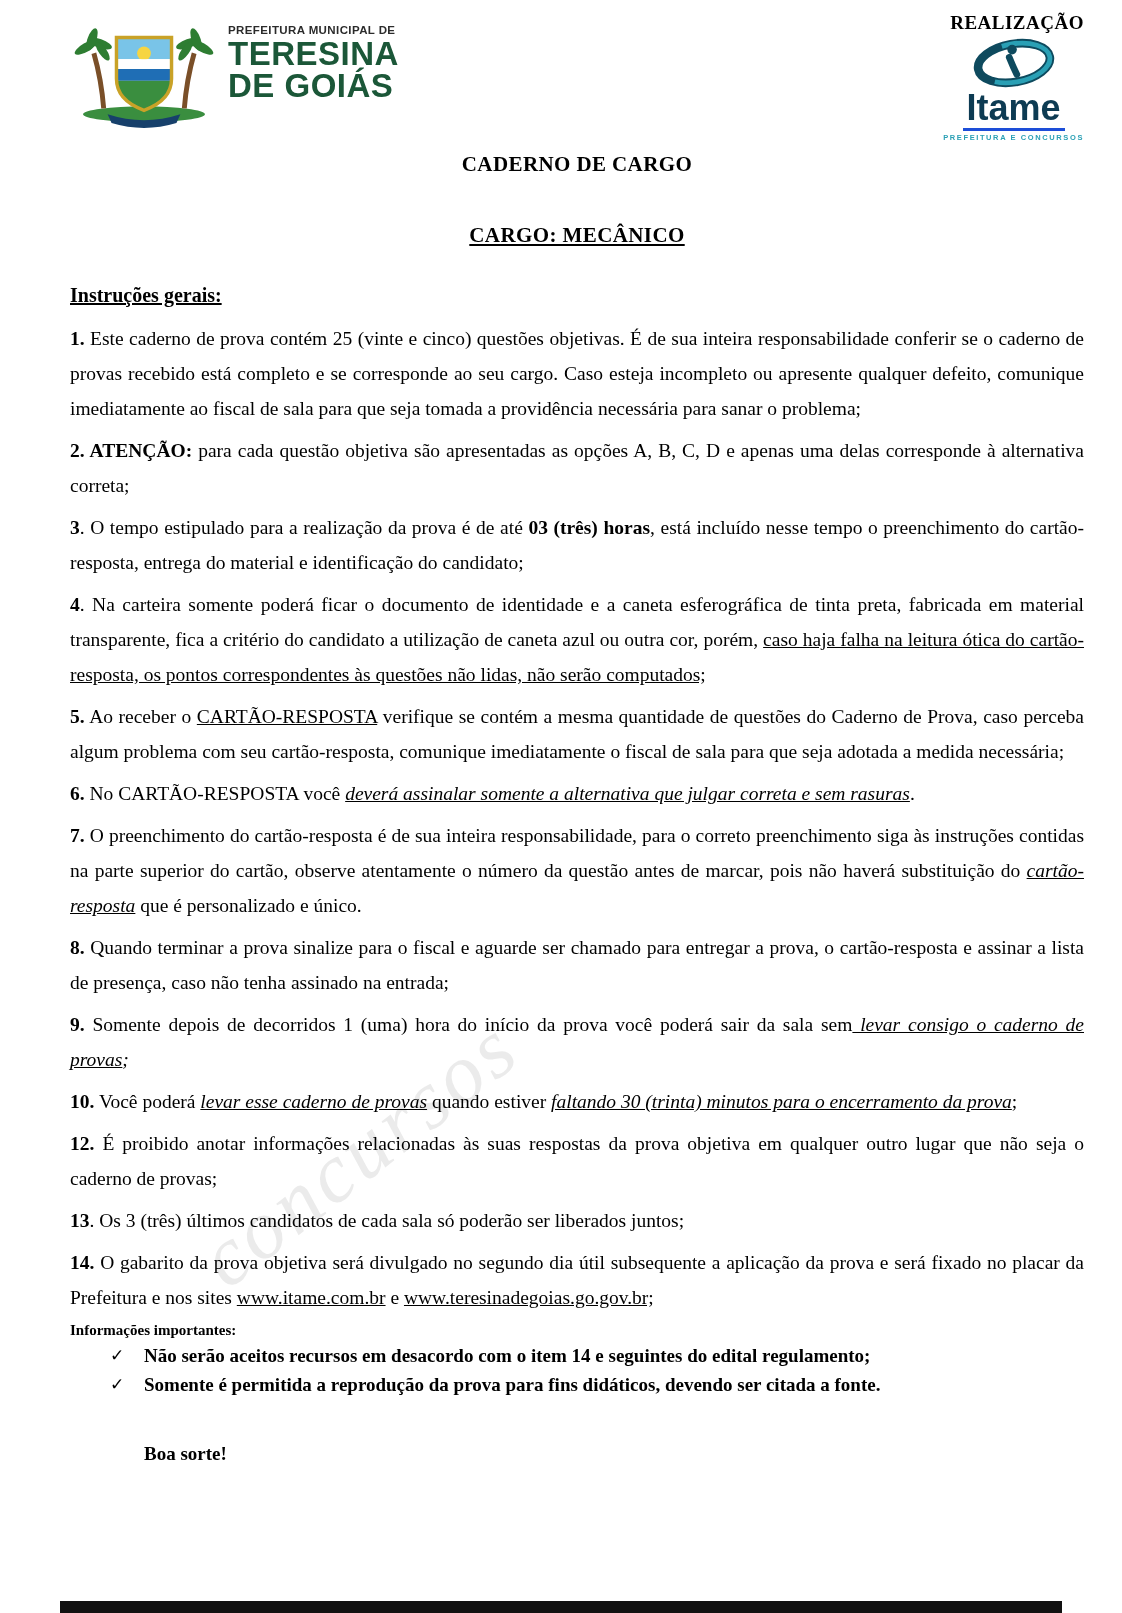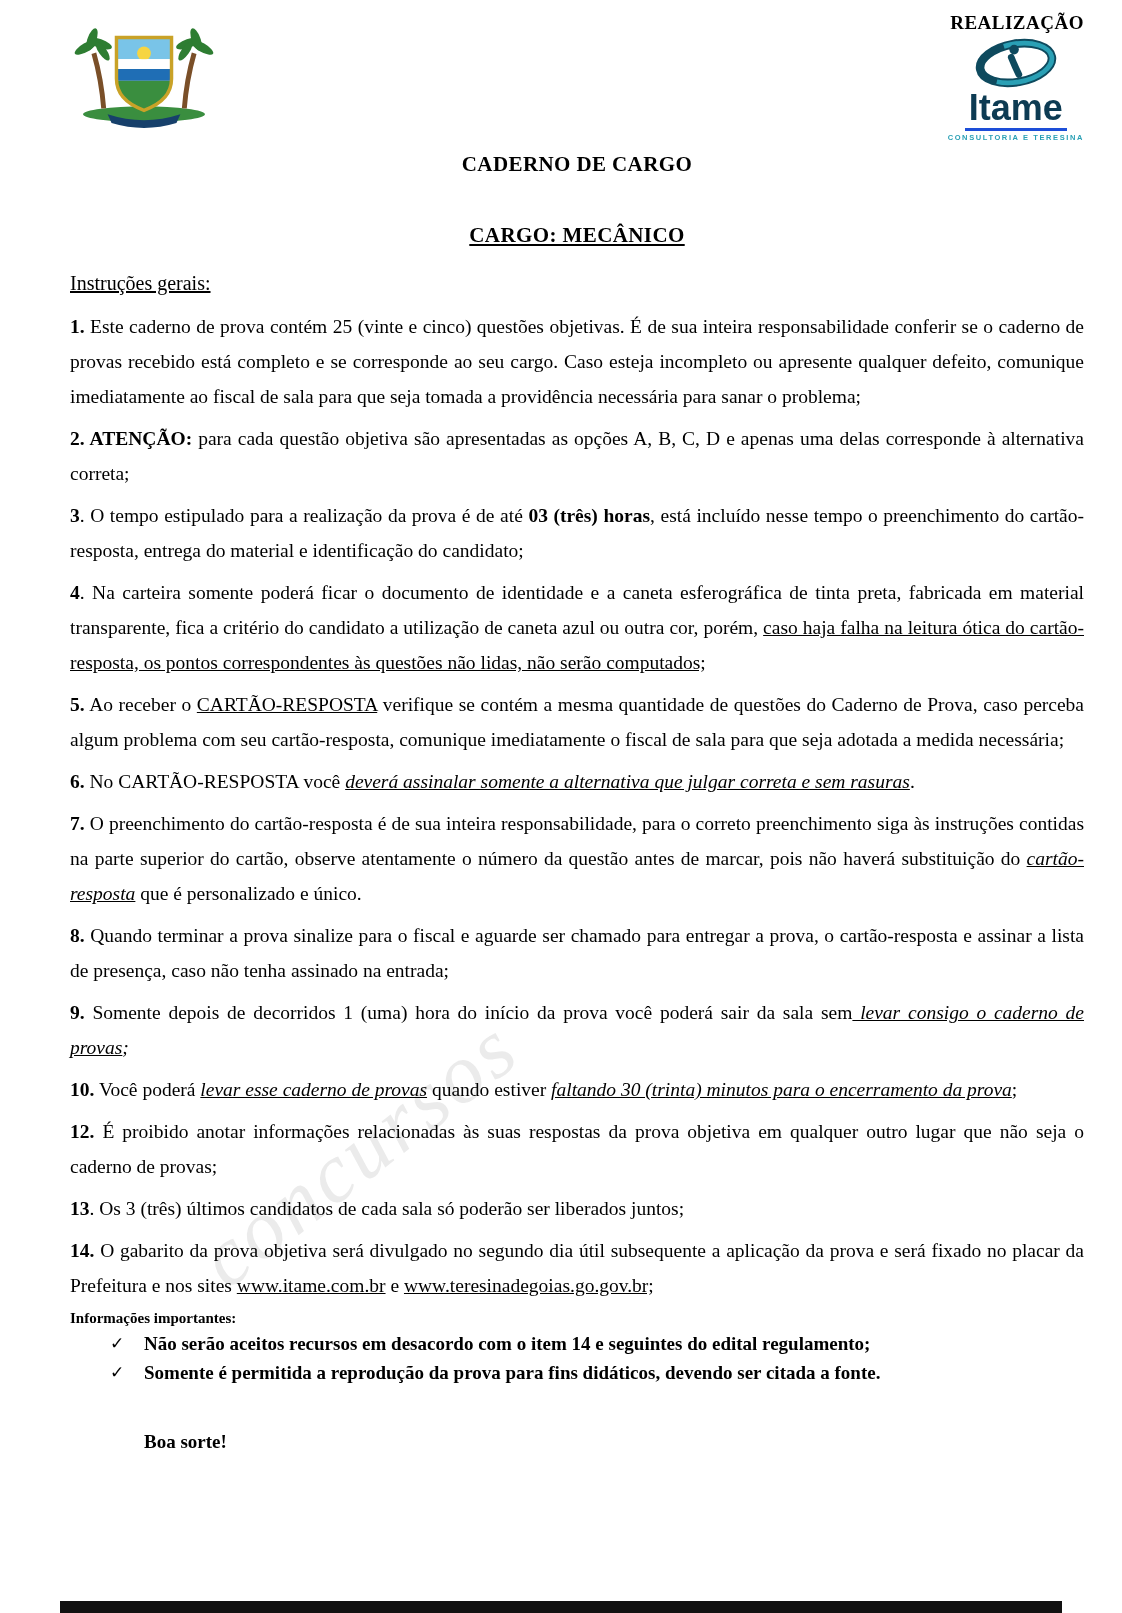--- a/index.html
+++ b/index.html
@@ -18,21 +18,21 @@
   .pref-line2,.pref-line3{font-size:33px;font-weight:800;color:#1b5738;line-height:.98;letter-spacing:.5px;}
   .header-right{display:flex;flex-direction:column;align-items:flex-end;padding-top:2px;}
   .realizacao{font-size:19px;font-weight:bold;letter-spacing:.5px;align-self:flex-end;}
   .itame-logo{display:flex;flex-direction:column;align-items:center;margin-top:2px;}
   .itame-word{font-family:"Liberation Sans",sans-serif;font-size:36px;font-weight:800;color:#0d3b53;line-height:1;border-bottom:3px solid #1d4ed8;padding:0 4px 2px 4px;}
   .itame-sub{font-family:"Liberation Sans",sans-serif;font-size:7.5px;letter-spacing:1.6px;color:#2aa0b5;margin-top:2px;font-weight:bold;}
 
   
   .title{ text-align:center;font-weight:bold;font-size:21px;margin-top:20px;letter-spacing:.4px;}
   .cargo{ text-align:center;font-weight:bold;font-size:21px;margin-top:46px;text-decoration:underline;letter-spacing:.4px;}
-  .inst-heading{font-weight:normal;font-size:20px;text-decoration:underline;margin-top:24px;}
+  .inst-heading{font-weight:bold;font-size:20px;text-decoration:underline;margin-top:36px;}
 
   
   #instructions-list{margin-top:14px;}
   .instruction{font-size:19.5px;line-height:35px;margin:0 0 7px 0;text-align:justify;}
   .b{font-weight:bold;}
   .i{font-style:italic;}
   .u{text-decoration:underline;}
 
   
   .important{margin-top:4px;}
@@ -86,33 +86,38 @@
           <rect x="40" y="24" width="70" height="26" fill="#79c4e8"></rect>
           <circle cx="75" cy="44" r="7" fill="#f6d543"></circle>
           <rect x="40" y="50" width="70" height="10" fill="#ffffff"></rect>
           <rect x="40" y="60" width="70" height="12" fill="#1f6eb5"></rect>
           <rect x="40" y="72" width="70" height="34" fill="#3a8e3f"></rect>
         </g>
         <path d="M47,28 h56 v42 q0,22 -28,32 q-28,-10 -28,-32 z" fill="none" stroke="#c9a227" stroke-width="3.5"></path>
 
         <path d="M38,106 q37,12 74,0 l-4,9 q-33,10 -66,0 z" fill="#17406b"></path>
       </svg>
+      <div class="pref-text">
+        <div class="pref-line1">PREFEITURA MUNICIPAL DE</div>
+        <div class="pref-line2">TERESINA</div>
+        <div class="pref-line3">DE GOIÁS</div>
+      </div>
     </div>
 
     <div class="header-right">
       <div class="realizacao">REALIZAÇÃO</div>
       <div class="itame-logo">
         <svg width="86" height="54" viewBox="0 0 90 56" aria-hidden="true">
           <ellipse cx="45" cy="28" rx="38" ry="20" fill="none" stroke="#0e4a5e" stroke-width="9" transform="rotate(-10 45 28)"></ellipse>
           <ellipse cx="45" cy="28" rx="38" ry="20" fill="none" stroke="#2aa0b5" stroke-width="5" transform="rotate(-10 45 28)" stroke-dasharray="70 60"></ellipse>
           <circle cx="43" cy="14" r="5" fill="#0e4a5e"></circle>
           <path d="M40,22 q4,10 8,18" stroke="#0e4a5e" stroke-width="7" fill="none" stroke-linecap="round"></path>
         </svg>
         <div class="itame-word">Itame</div>
-        <div class="itame-sub">CONSULTORIA E TERESINA</div>
+        <div class="itame-sub">PREFEITURA E CONCURSOS</div>
       </div>
     </div>
   </div>
 
   <div class="title">CADERNO DE CARGO</div>
   <div class="cargo">CARGO: MECÂNICO</div>
   <div class="inst-heading">Instruções gerais:</div>
 
   <div id="instructions-list">
       <p class="instruction"><span class="b">1.</span><span>  Este caderno de prova contém 25 (vinte e cinco) questões objetivas. É de sua inteira responsabilidade conferir se o caderno de provas recebido está completo e se corresponde ao seu cargo. Caso esteja incompleto ou apresente qualquer defeito, comunique imediatamente ao fiscal de sala para que seja tomada a providência necessária para sanar o problema;</span></p>

